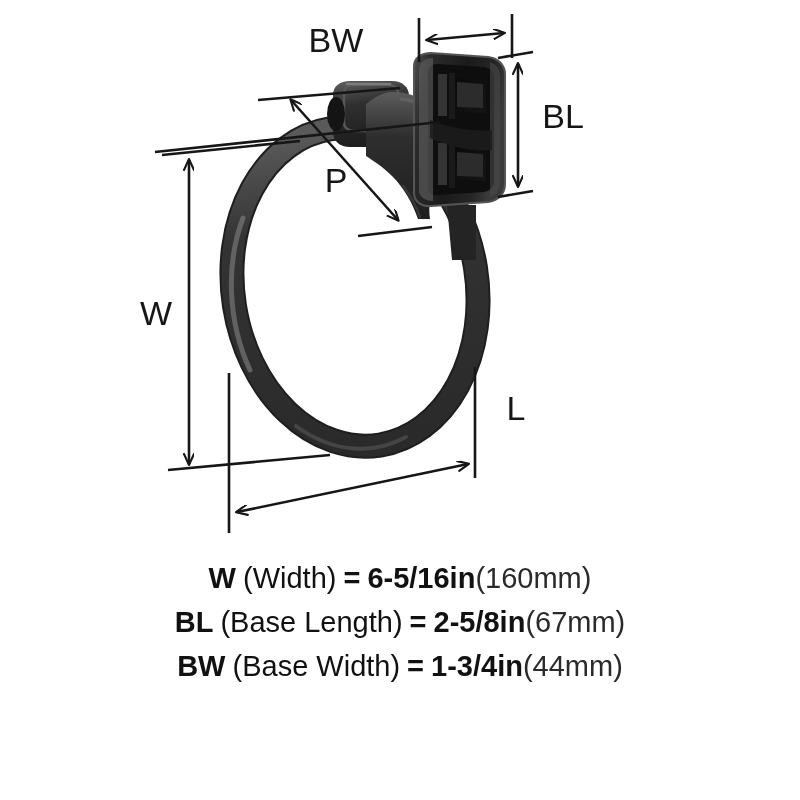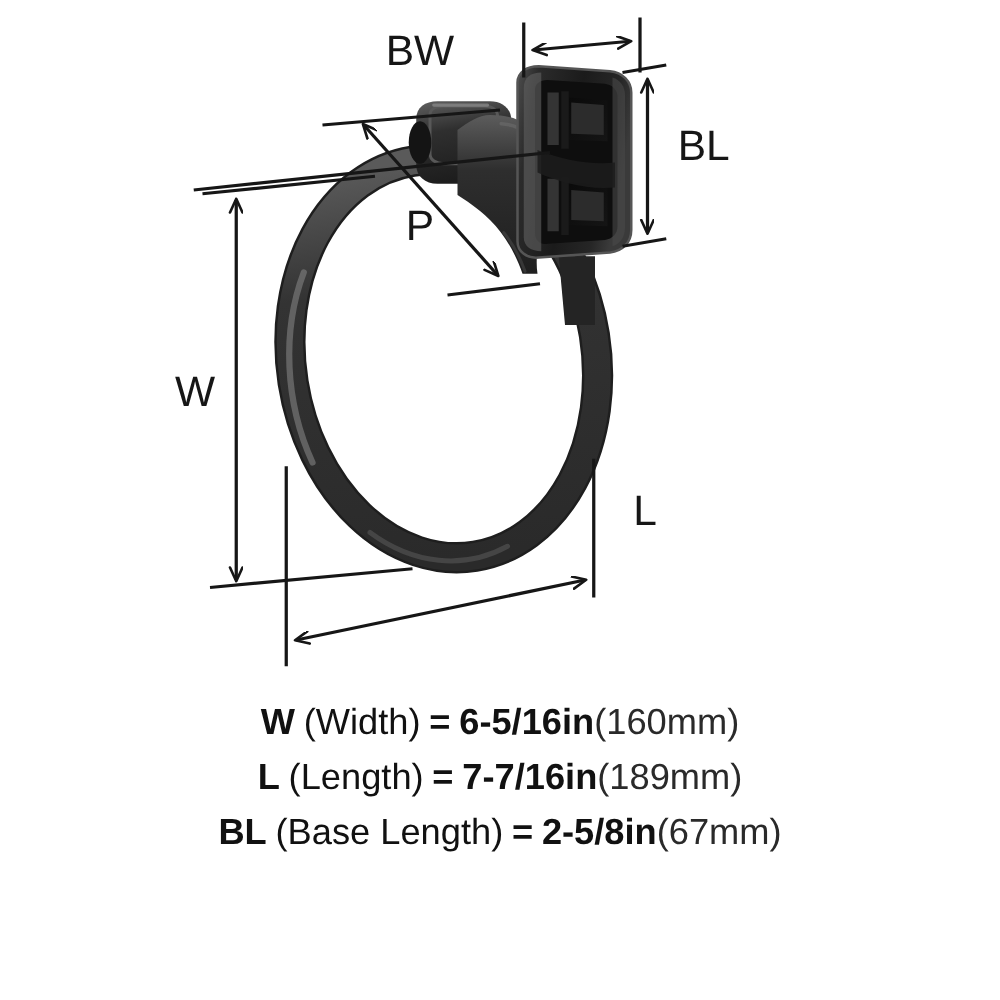--- a/index.html
+++ b/index.html
@@ -274,23 +274,23 @@
 
   </svg>
 </div>
 
 <div id="spec-list">
 
   <div class="spec-row">
     <span class="sym">W</span><span class="sp"></span><span class="name">(Width)</span><span class="sp"></span><span class="eq">=</span><span class="sp"></span><span class="imp">6-5/16in</span><span class="met">(160mm)</span>
   </div>
 
-  <div class="spec-row">
-    <span class="sym">L</span><span class="sp"></span><span class="name">(Length)</span><span class="sp"></span><span class="eq">=</span><span class="sp"></span><span class="imp">7-7/16in</span><span class="met">(189mm)</span>
-  </div>
 
 
   <div class="spec-row">
     <span class="sym">BL</span><span class="sp"></span><span class="name">(Base Length)</span><span class="sp"></span><span class="eq">=</span><span class="sp"></span><span class="imp">2-5/8in</span><span class="met">(67mm)</span>
   </div>
 
+  <div class="spec-row">
+    <span class="sym">BW</span><span class="sp"></span><span class="name">(Base Width)</span><span class="sp"></span><span class="eq">=</span><span class="sp"></span><span class="imp">1-3/4in</span><span class="met">(44mm)</span>
+  </div>
 
 </div>
 
 </body></html>

